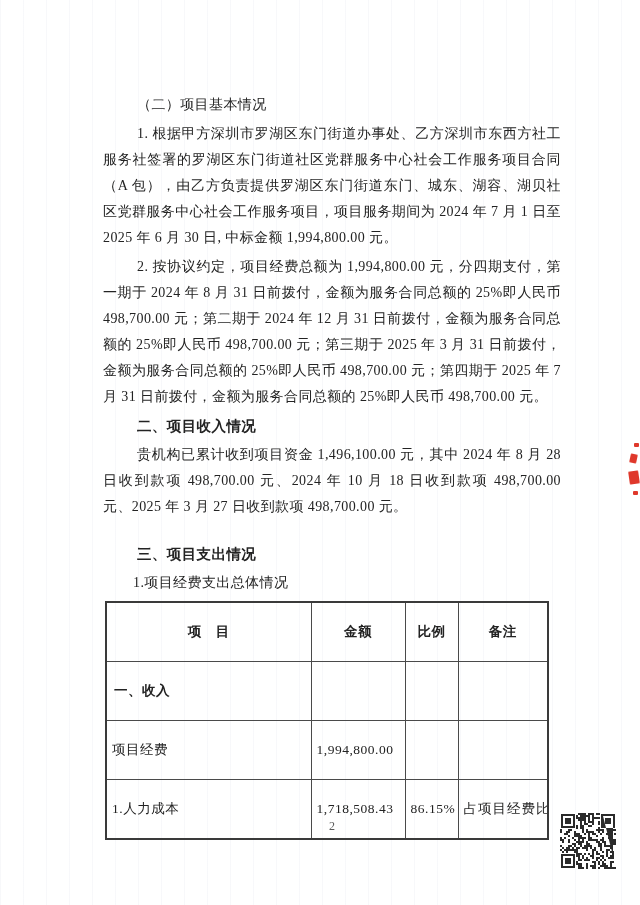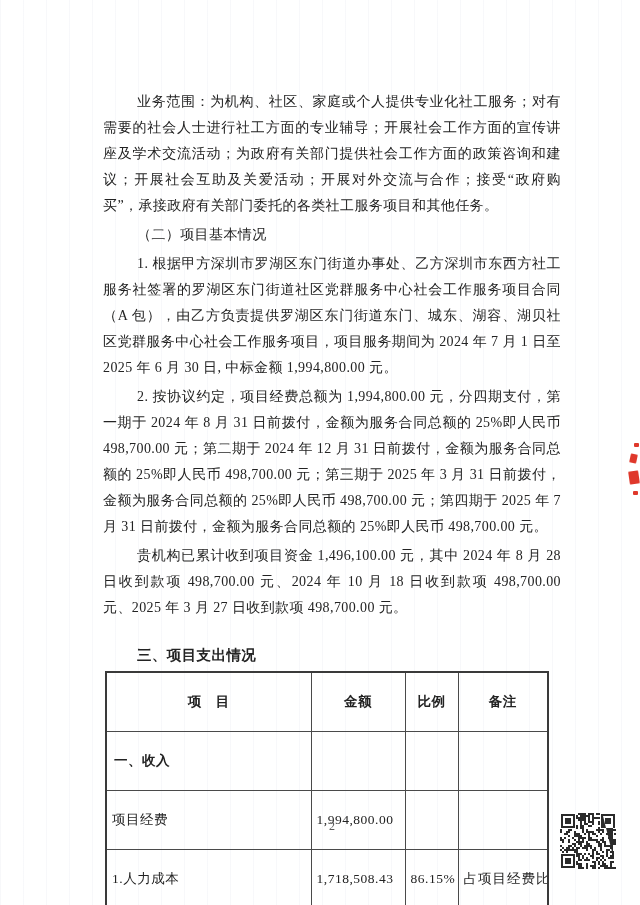--- a/index.html
+++ b/index.html
@@ -52,33 +52,34 @@
   .stamp .m1{left:7px;top:2px;width:5px;height:4px;}
   .stamp .m2{left:3px;top:13px;width:7px;height:9px;transform:rotate(12deg);}
   .stamp .m3{left:2px;top:30px;width:10px;height:13px;transform:rotate(-8deg);}
   .stamp .m4{left:6px;top:50px;width:5px;height:4px;}
 </style>
 </head>
 <body>
 
 <div class="content">
 
-  <p class="para">业务范围：为机构、社区、家庭或个人提供专业化社工服务；对有需要的社会人士进行社工方面的专业辅导；开展社会工作方面的宣传讲座及学术交流活动；为政府有关部门提供社会工作方面的政策咨询和建议；开展社会互助及关爱活动；开展对外交流与合作；接受“政府购买”，承接政府有关部门委托的各类社工服务项目和其他任务。</p>
 
   <div class="h-plain">（二）项目基本情况</div>
 
   <p class="para">1. 根据甲方深圳市罗湖区东门街道办事处、乙方深圳市东西方社工服务社签署的罗湖区东门街道社区党群服务中心社会工作服务项目合同（A 包），由乙方负责提供罗湖区东门街道东门、城东、湖容、湖贝社区党群服务中心社会工作服务项目，项目服务期间为 2024 年 7 月 1 日至 2025 年 6 月 30 日, 中标金额 1,994,800.00 元。</p>
 
   <p class="para">2. 按协议约定，项目经费总额为 1,994,800.00 元，分四期支付，第一期于 2024 年 8 月 31 日前拨付，金额为服务合同总额的 25%即人民币 498,700.00 元；第二期于 2024 年 12 月 31 日前拨付，金额为服务合同总额的 25%即人民币 498,700.00 元；第三期于 2025 年 3 月 31 日前拨付，金额为服务合同总额的 25%即人民币 498,700.00 元；第四期于 2025 年 7 月 31 日前拨付，金额为服务合同总额的 25%即人民币 498,700.00 元。</p>
 
+  <div class="h-bold">二、项目收入情况</div>
 
   <p class="para">贵机构已累计收到项目资金 1,496,100.00 元，其中 2024 年 8 月 28 日收到款项 498,700.00 元、2024 年 10 月 18 日收到款项 498,700.00 元、2025 年 3 月 27 日收到款项 498,700.00 元。</p>
 
   <div class="h-bold gap-top">三、项目支出情况</div>
 
+  <div class="sub-heading">1.项目经费支出总体情况</div>
 
   <table class="summary">
     <colgroup>
         <col class="c1">
         <col class="c2">
         <col class="c3">
         <col class="c4">
       </colgroup>
     <tbody>
         <tr>

